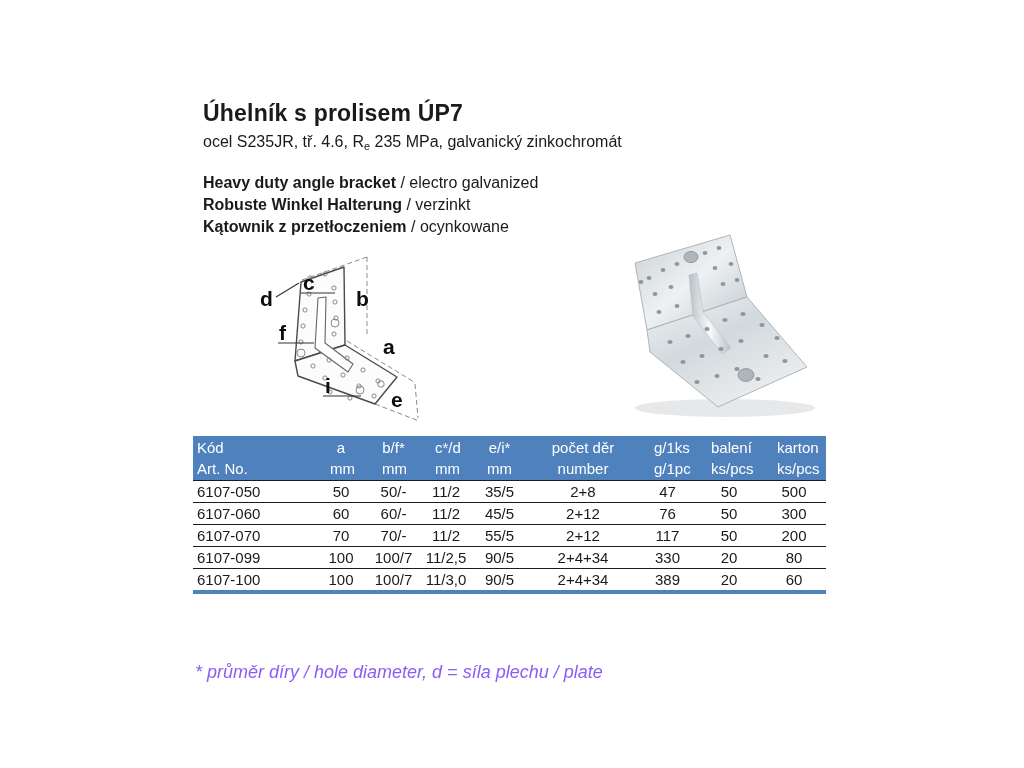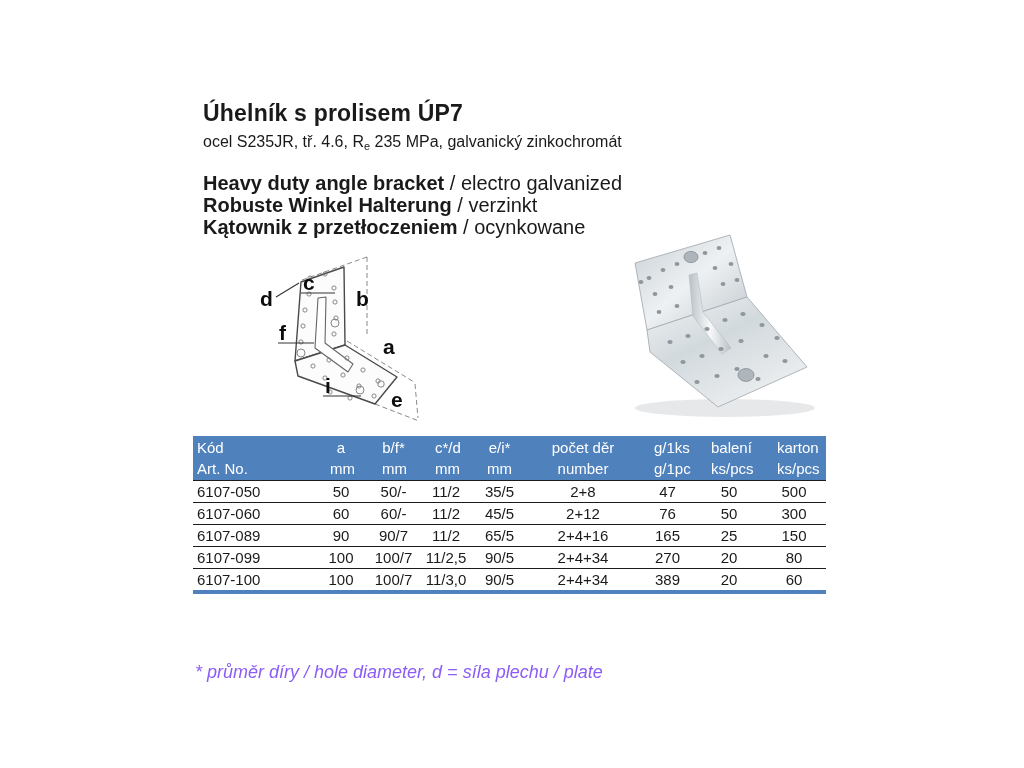--- a/index.html
+++ b/index.html
@@ -2,21 +2,21 @@
 <html><head>
 <meta charset="utf-8">
 <style>
   html,body{margin:0;padding:0;background:#ffffff;}
   .page{position:relative;width:1024px;height:768px;background:#ffffff;overflow:hidden;
         font-family:"Liberation Sans","DejaVu Sans",sans-serif;color:#1a1a1a;}
   .abs{position:absolute;}
   .title{left:203px;top:100px;font-size:23px;font-weight:bold;letter-spacing:0.2px;}
   .subtitle{left:203px;top:133px;font-size:16px;}
   .subtitle .sub{font-size:11px;vertical-align:-3px;}
-  .descs{left:203px;top:172px;font-size:20px;line-height:22px;}
+  .descs{left:203px;top:172px;font-size:16px;line-height:22px;}
   .desc b{font-weight:bold;}
   .tablewrap{left:193px;top:436px;width:633px;}
   table.spec{border-collapse:collapse;table-layout:fixed;width:633px;font-size:15px;}
   table.spec th{background:#4f81bd;color:#ffffff;font-weight:normal;text-align:center;
                 padding:1px 15px;vertical-align:top;}
   table.spec th div{line-height:21px;white-space:nowrap;}
   table.spec th.c-left,table.spec td.c-left{text-align:left;padding-left:4px;}
   table.spec td{text-align:center;height:21px;line-height:21px;padding:0 3px;
                 border-top:1px solid #1b1b1b;white-space:nowrap;}
   .table-bottom-bar{height:4px;background:#4f81bd;}
@@ -239,38 +239,38 @@
             <td>60</td>
             <td>60/-</td>
             <td>11/2</td>
             <td>45/5</td>
             <td>2+12</td>
             <td>76</td>
             <td>50</td>
             <td>300</td>
           </tr>
           <tr>
-            <td class="c-left">6107-089</td>
-            <td>90</td>
-            <td>90/7</td>
+            <td class="c-left">6107-070</td>
+            <td>70</td>
+            <td>70/-</td>
             <td>11/2</td>
-            <td>65/5</td>
-            <td>2+4+16</td>
-            <td>165</td>
-            <td>25</td>
-            <td>150</td>
+            <td>55/5</td>
+            <td>2+12</td>
+            <td>117</td>
+            <td>50</td>
+            <td>200</td>
           </tr>
           <tr>
             <td class="c-left">6107-099</td>
             <td>100</td>
             <td>100/7</td>
             <td>11/2,5</td>
             <td>90/5</td>
             <td>2+4+34</td>
-            <td>270</td>
+            <td>330</td>
             <td>20</td>
             <td>80</td>
           </tr>
           <tr>
             <td class="c-left">6107-100</td>
             <td>100</td>
             <td>100/7</td>
             <td>11/3,0</td>
             <td>90/5</td>
             <td>2+4+34</td>

